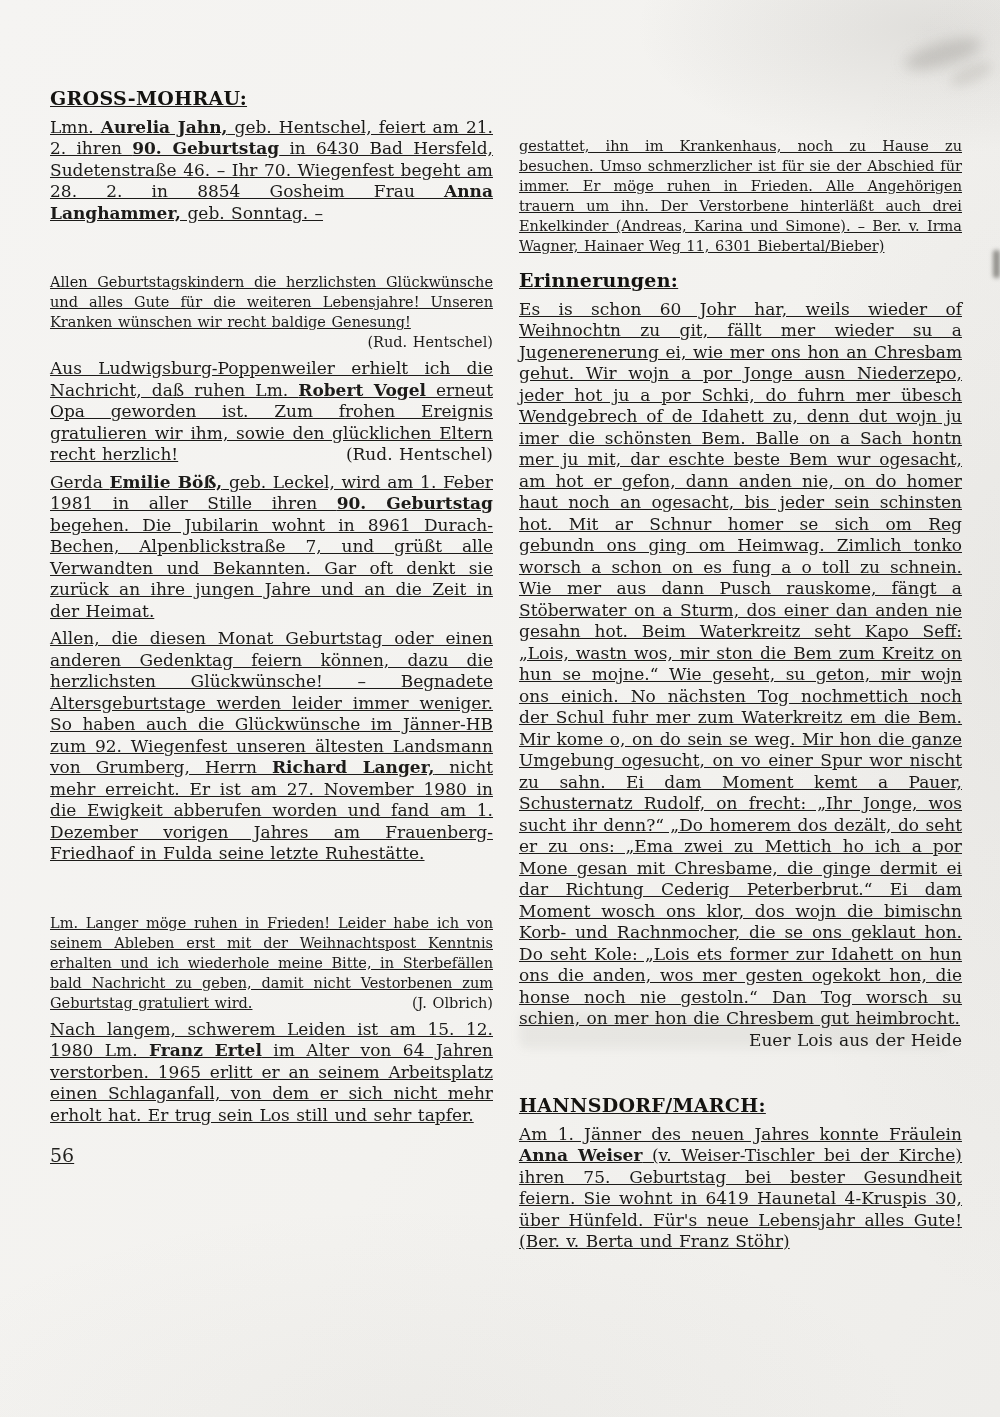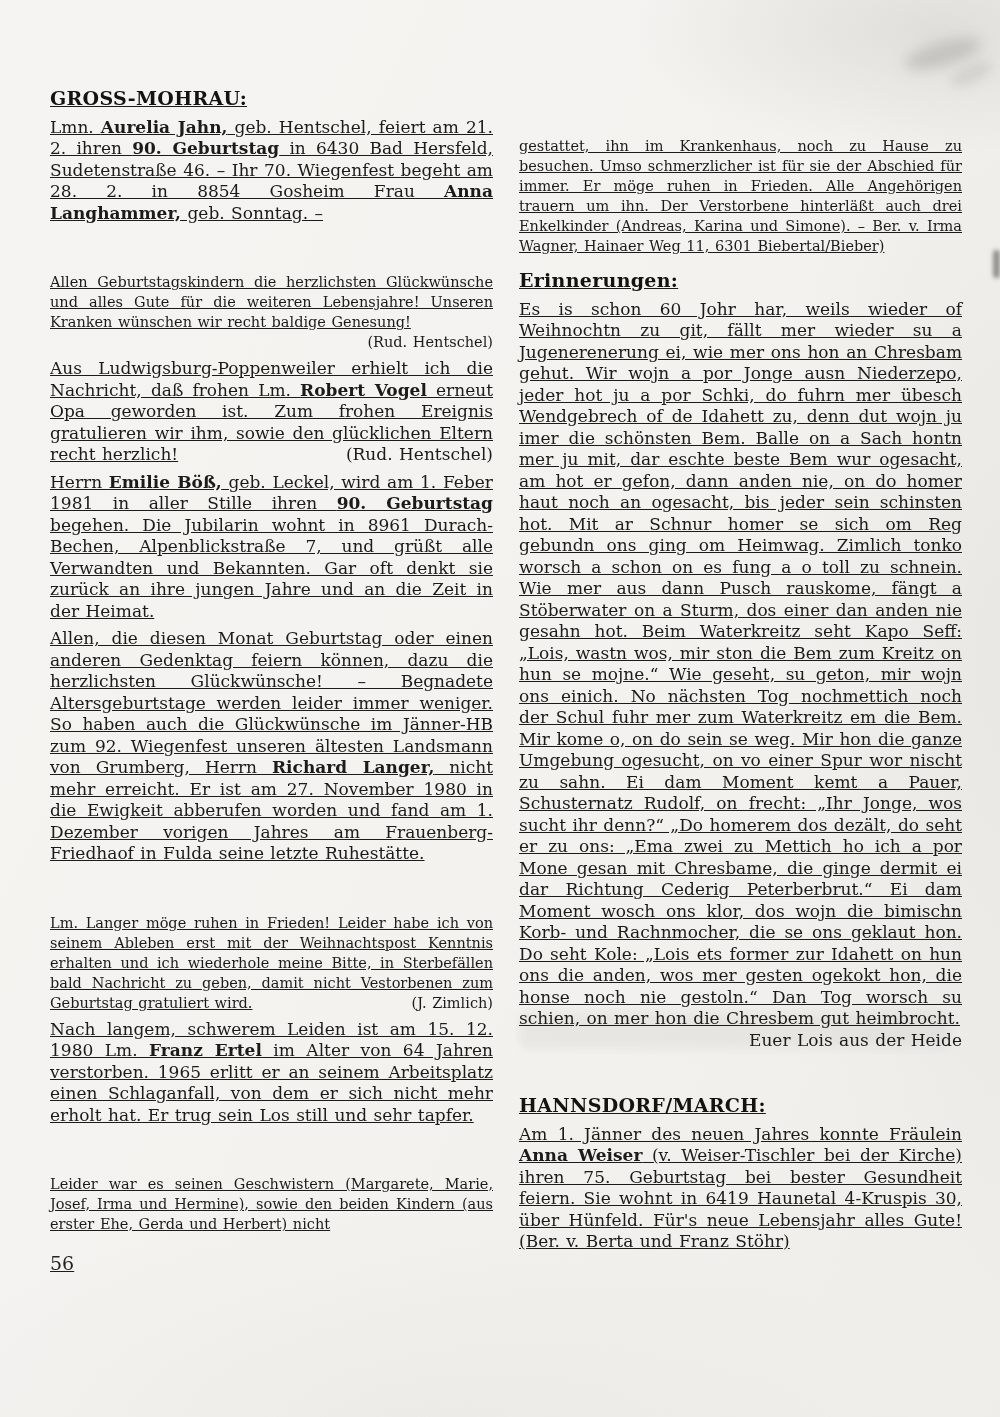--- a/index.html
+++ b/index.html
@@ -95,26 +95,25 @@
   <div class="smudge-a"></div>
   <div class="smudge-b"></div>
   <div class="edge-mark"></div>
   <div class="ghosting"></div>
 
   <div class="columns">
     <div class="col" id="col-left">
         <h2 class="heading">GROSS-MOHRAU:</h2>
         <p class="para normal"><span>Lmn. </span><span class="b">Aurelia Jahn,</span><span> geb. Hentschel, feiert am 21. 2. ihren </span><span class="b">90. Geburtstag</span><span> in 6430 Bad Hersfeld, Sudetenstraße 46. – Ihr 70. Wiegenfest begeht am 28. 2. in 8854 Gosheim Frau </span><span class="b">Anna Langhammer,</span><span> geb. Sonntag. –</span></p>
         <p class="para small"><span>Allen Geburtstagskindern die herzlichsten Glückwünsche und alles Gute für die weiteren Lebensjahre! Unseren Kranken wünschen wir recht baldige Genesung!</span><span class="attr">(Rud. Hentschel)</span></p>
-        <p class="para normal"><span>Aus Ludwigsburg-Poppenweiler erhielt ich die Nachricht, daß frohen Lm. </span><span class="b">Robert Vogel</span><span> erneut Opa geworden ist. Zum frohen Ereignis gratulieren wir ihm, sowie den glücklichen Eltern recht herzlich!</span><span class="attr">(Rud. Hentschel)</span></p>
-        <p class="para normal"><span>Herrn </span><span class="b">Emilie Böß,</span><span> geb. Leckel, wird am 1. Feber 1981 in aller Stille ihren </span><span class="b">90. Geburtstag</span><span> begehen. Die Jubilarin wohnt in 8961 Durach-Bechen, Alpenblickstraße 7, und grüßt alle Verwandten und Bekannten. Gar oft denkt sie zurück an ihre jungen Jahre und an die Zeit in der Heimat.</span></p>
+        <p class="para normal"><span>Aus Ludwigsburg-Poppenweiler erhielt ich die Nachricht, daß ruhen Lm. </span><span class="b">Robert Vogel</span><span> erneut Opa geworden ist. Zum frohen Ereignis gratulieren wir ihm, sowie den glücklichen Eltern recht herzlich!</span><span class="attr">(Rud. Hentschel)</span></p>
+        <p class="para normal"><span>Gerda </span><span class="b">Emilie Böß,</span><span> geb. Leckel, wird am 1. Feber 1981 in aller Stille ihren </span><span class="b">90. Geburtstag</span><span> begehen. Die Jubilarin wohnt in 8961 Durach-Bechen, Alpenblickstraße 7, und grüßt alle Verwandten und Bekannten. Gar oft denkt sie zurück an ihre jungen Jahre und an die Zeit in der Heimat.</span></p>
         <p class="para normal"><span>Allen, die diesen Monat Geburtstag oder einen anderen Gedenktag feiern können, dazu die herzlichsten Glückwünsche! – Begnadete Altersgeburtstage werden leider immer weniger. So haben auch die Glückwünsche im Jänner-HB zum 92. Wiegenfest unseren ältesten Landsmann von Grumberg, Herrn </span><span class="b">Richard Langer,</span><span> nicht mehr erreicht. Er ist am 27. November 1980 in die Ewigkeit abberufen worden und fand am 1. Dezember vorigen Jahres am Frauenberg-Friedhaof in Fulda seine letzte Ruhestätte.</span></p>
-        <p class="para small"><span>Lm. Langer möge ruhen in Frieden! Leider habe ich von seinem Ableben erst mit der Weihnachtspost Kenntnis erhalten und ich wiederhole meine Bitte, in Sterbefällen bald Nachricht zu geben, damit nicht Vestorbenen zum Geburtstag gratuliert wird.</span><span class="attr">(J. Zimlich)</span></p>
+        <p class="para small"><span>Lm. Langer möge ruhen in Frieden! Leider habe ich von seinem Ableben erst mit der Weihnachtspost Kenntnis erhalten und ich wiederhole meine Bitte, in Sterbefällen bald Nachricht zu geben, damit nicht Vestorbenen zum Geburtstag gratuliert wird.</span><span class="attr">(J. Olbrich)</span></p>
         <p class="para normal"><span>Nach langem, schwerem Leiden ist am 15. 12. 1980 Lm. </span><span class="b">Franz Ertel</span><span> im Alter von 64 Jahren verstorben. 1965 erlitt er an seinem Arbeitsplatz einen Schlaganfall, von dem er sich nicht mehr erholt hat. Er trug sein Los still und sehr tapfer.</span></p>
-        <p class="para small"><span>Leider war es seinen Geschwistern (Margarete, Marie, Josef, Irma und Hermine), sowie den beiden Kindern (aus erster Ehe, Gerda und Herbert) nicht</span></p>
         <div class="page-number">56</div>
       </div>
     <div class="col" id="col-right">
         <p class="para small"><span>gestattet, ihn im Krankenhaus, noch zu Hause zu besuchen. Umso schmerzlicher ist für sie der Abschied für immer. Er möge ruhen in Frieden. Alle Angehörigen trauern um ihn. Der Verstorbene hinterläßt auch drei Enkelkinder (Andreas, Karina und Simone). – Ber. v. Irma Wagner, Hainaer Weg 11, 6301 Biebertal/Bieber)</span></p>
         <h2 class="heading">Erinnerungen:</h2>
         <p class="para normal"><span>Es is schon 60 Johr har, weils wieder of Weihnochtn zu git, fällt mer wieder su a Jugenerenerung ei, wie mer ons hon an Chresbam gehut. Wir wojn a por Jonge ausn Niederzepo, jeder hot ju a por Schki, do fuhrn mer übesch Wendgebrech of de Idahett zu, denn dut wojn ju imer die schönsten Bem. Balle on a Sach hontn mer ju mit, dar eschte beste Bem wur ogesacht, am hot er gefon, dann anden nie, on do homer haut noch an ogesacht, bis jeder sein schinsten hot. Mit ar Schnur homer se sich om Reg gebundn ons ging om Heimwag. Zimlich tonko worsch a schon on es fung a o toll zu schnein. Wie mer aus dann Pusch rauskome, fängt a Stöberwater on a Sturm, dos einer dan anden nie gesahn hot. Beim Waterkreitz seht Kapo Seff: „Lois, wastn wos, mir ston die Bem zum Kreitz on hun se mojne.“ Wie geseht, su geton, mir wojn ons einich. No nächsten Tog nochmettich noch der Schul fuhr mer zum Waterkreitz em die Bem. Mir kome o, on do sein se weg. Mir hon die ganze Umgebung ogesucht, on vo einer Spur wor nischt zu sahn. Ei dam Moment kemt a Pauer, Schusternatz Rudolf, on frecht: „Ihr Jonge, wos sucht ihr denn?“ „Do homerem dos dezält, do seht er zu ons: „Ema zwei zu Mettich ho ich a por Mone gesan mit Chresbame, die ginge dermit ei dar Richtung Cederig Peterberbrut.“ Ei dam Moment wosch ons klor, dos wojn die bimischn Korb- und Rachnmocher, die se ons geklaut hon. Do seht Kole: „Lois ets former zur Idahett on hun ons die anden, wos mer gesten ogekokt hon, die honse noch nie gestoln.“ Dan Tog worsch su schien, on mer hon die Chresbem gut heimbrocht.</span><span class="attr">Euer Lois aus der Heide</span></p>
         <div class="spacer"></div>
         <h2 class="heading">HANNSDORF/MARCH:</h2>
         <p class="para normal"><span>Am 1. Jänner des neuen Jahres konnte Fräulein </span><span class="b">Anna Weiser</span><span> (v. Weiser-Tischler bei der Kirche) ihren 75. Geburtstag bei bester Gesundheit feiern. Sie wohnt in 6419 Haunetal 4-Kruspis 30, über Hünfeld. Für's neue Lebensjahr alles Gute! (Ber. v. Berta und Franz Stöhr)</span></p>
       </div>

